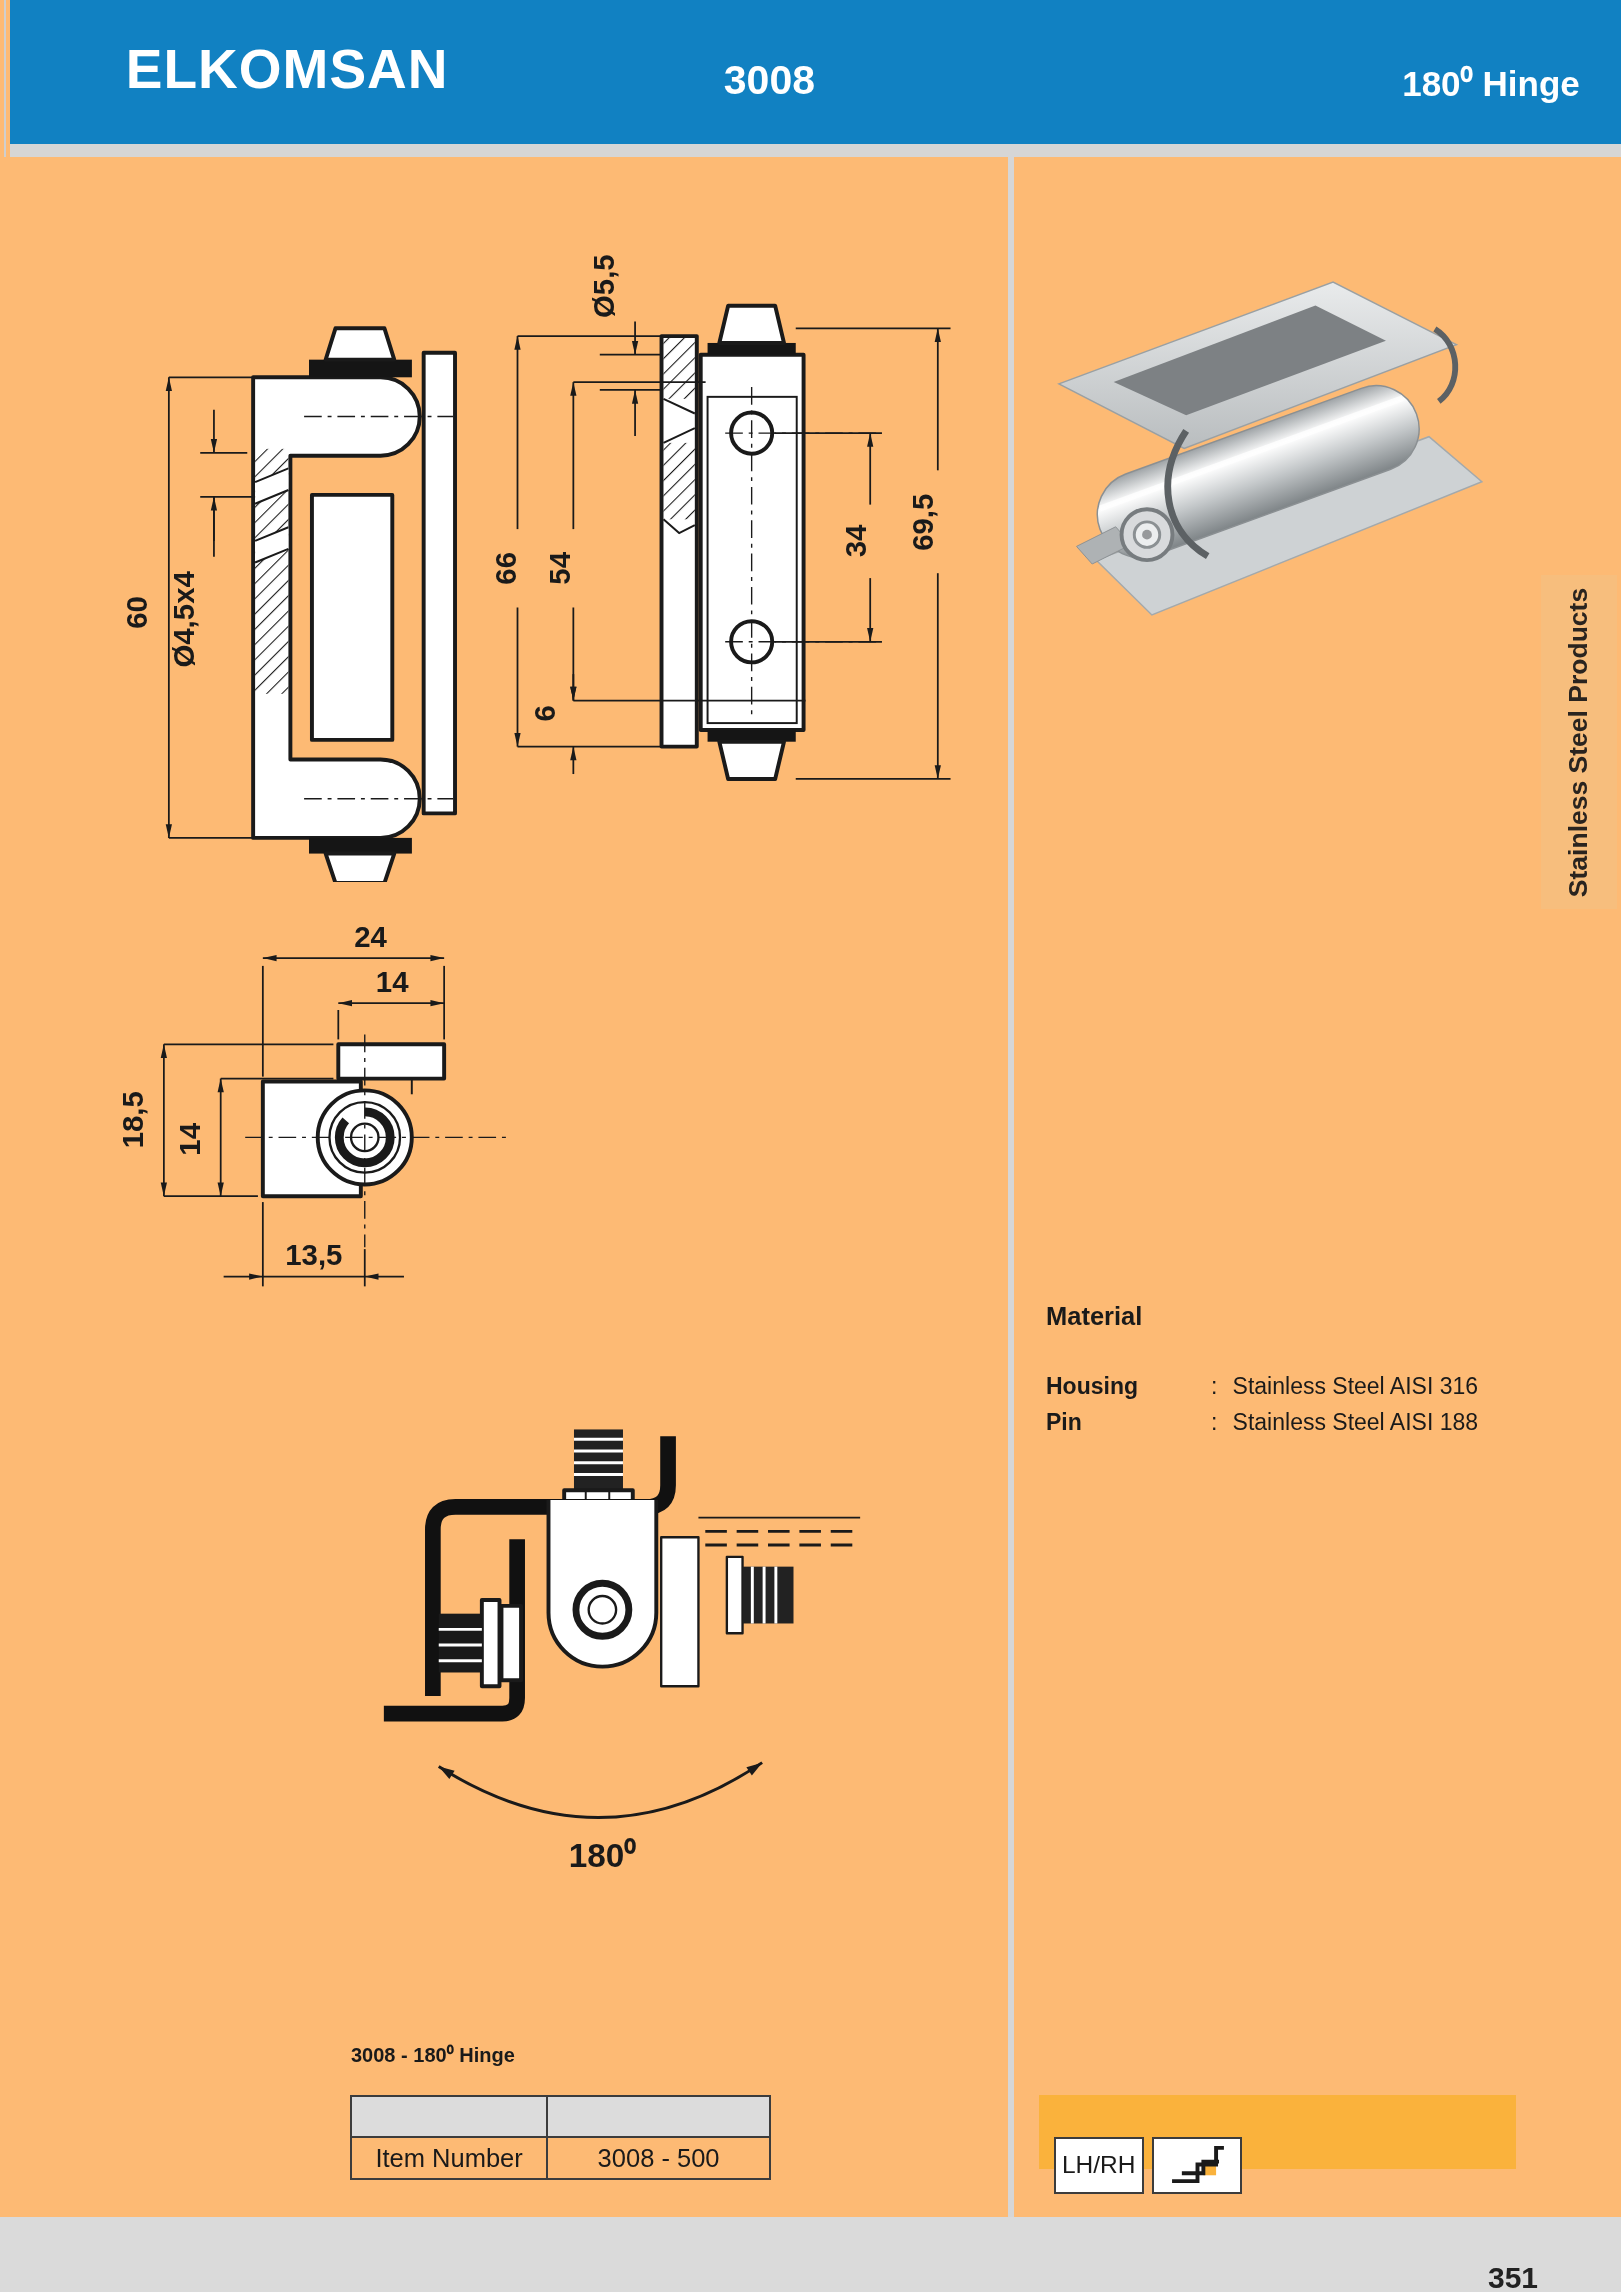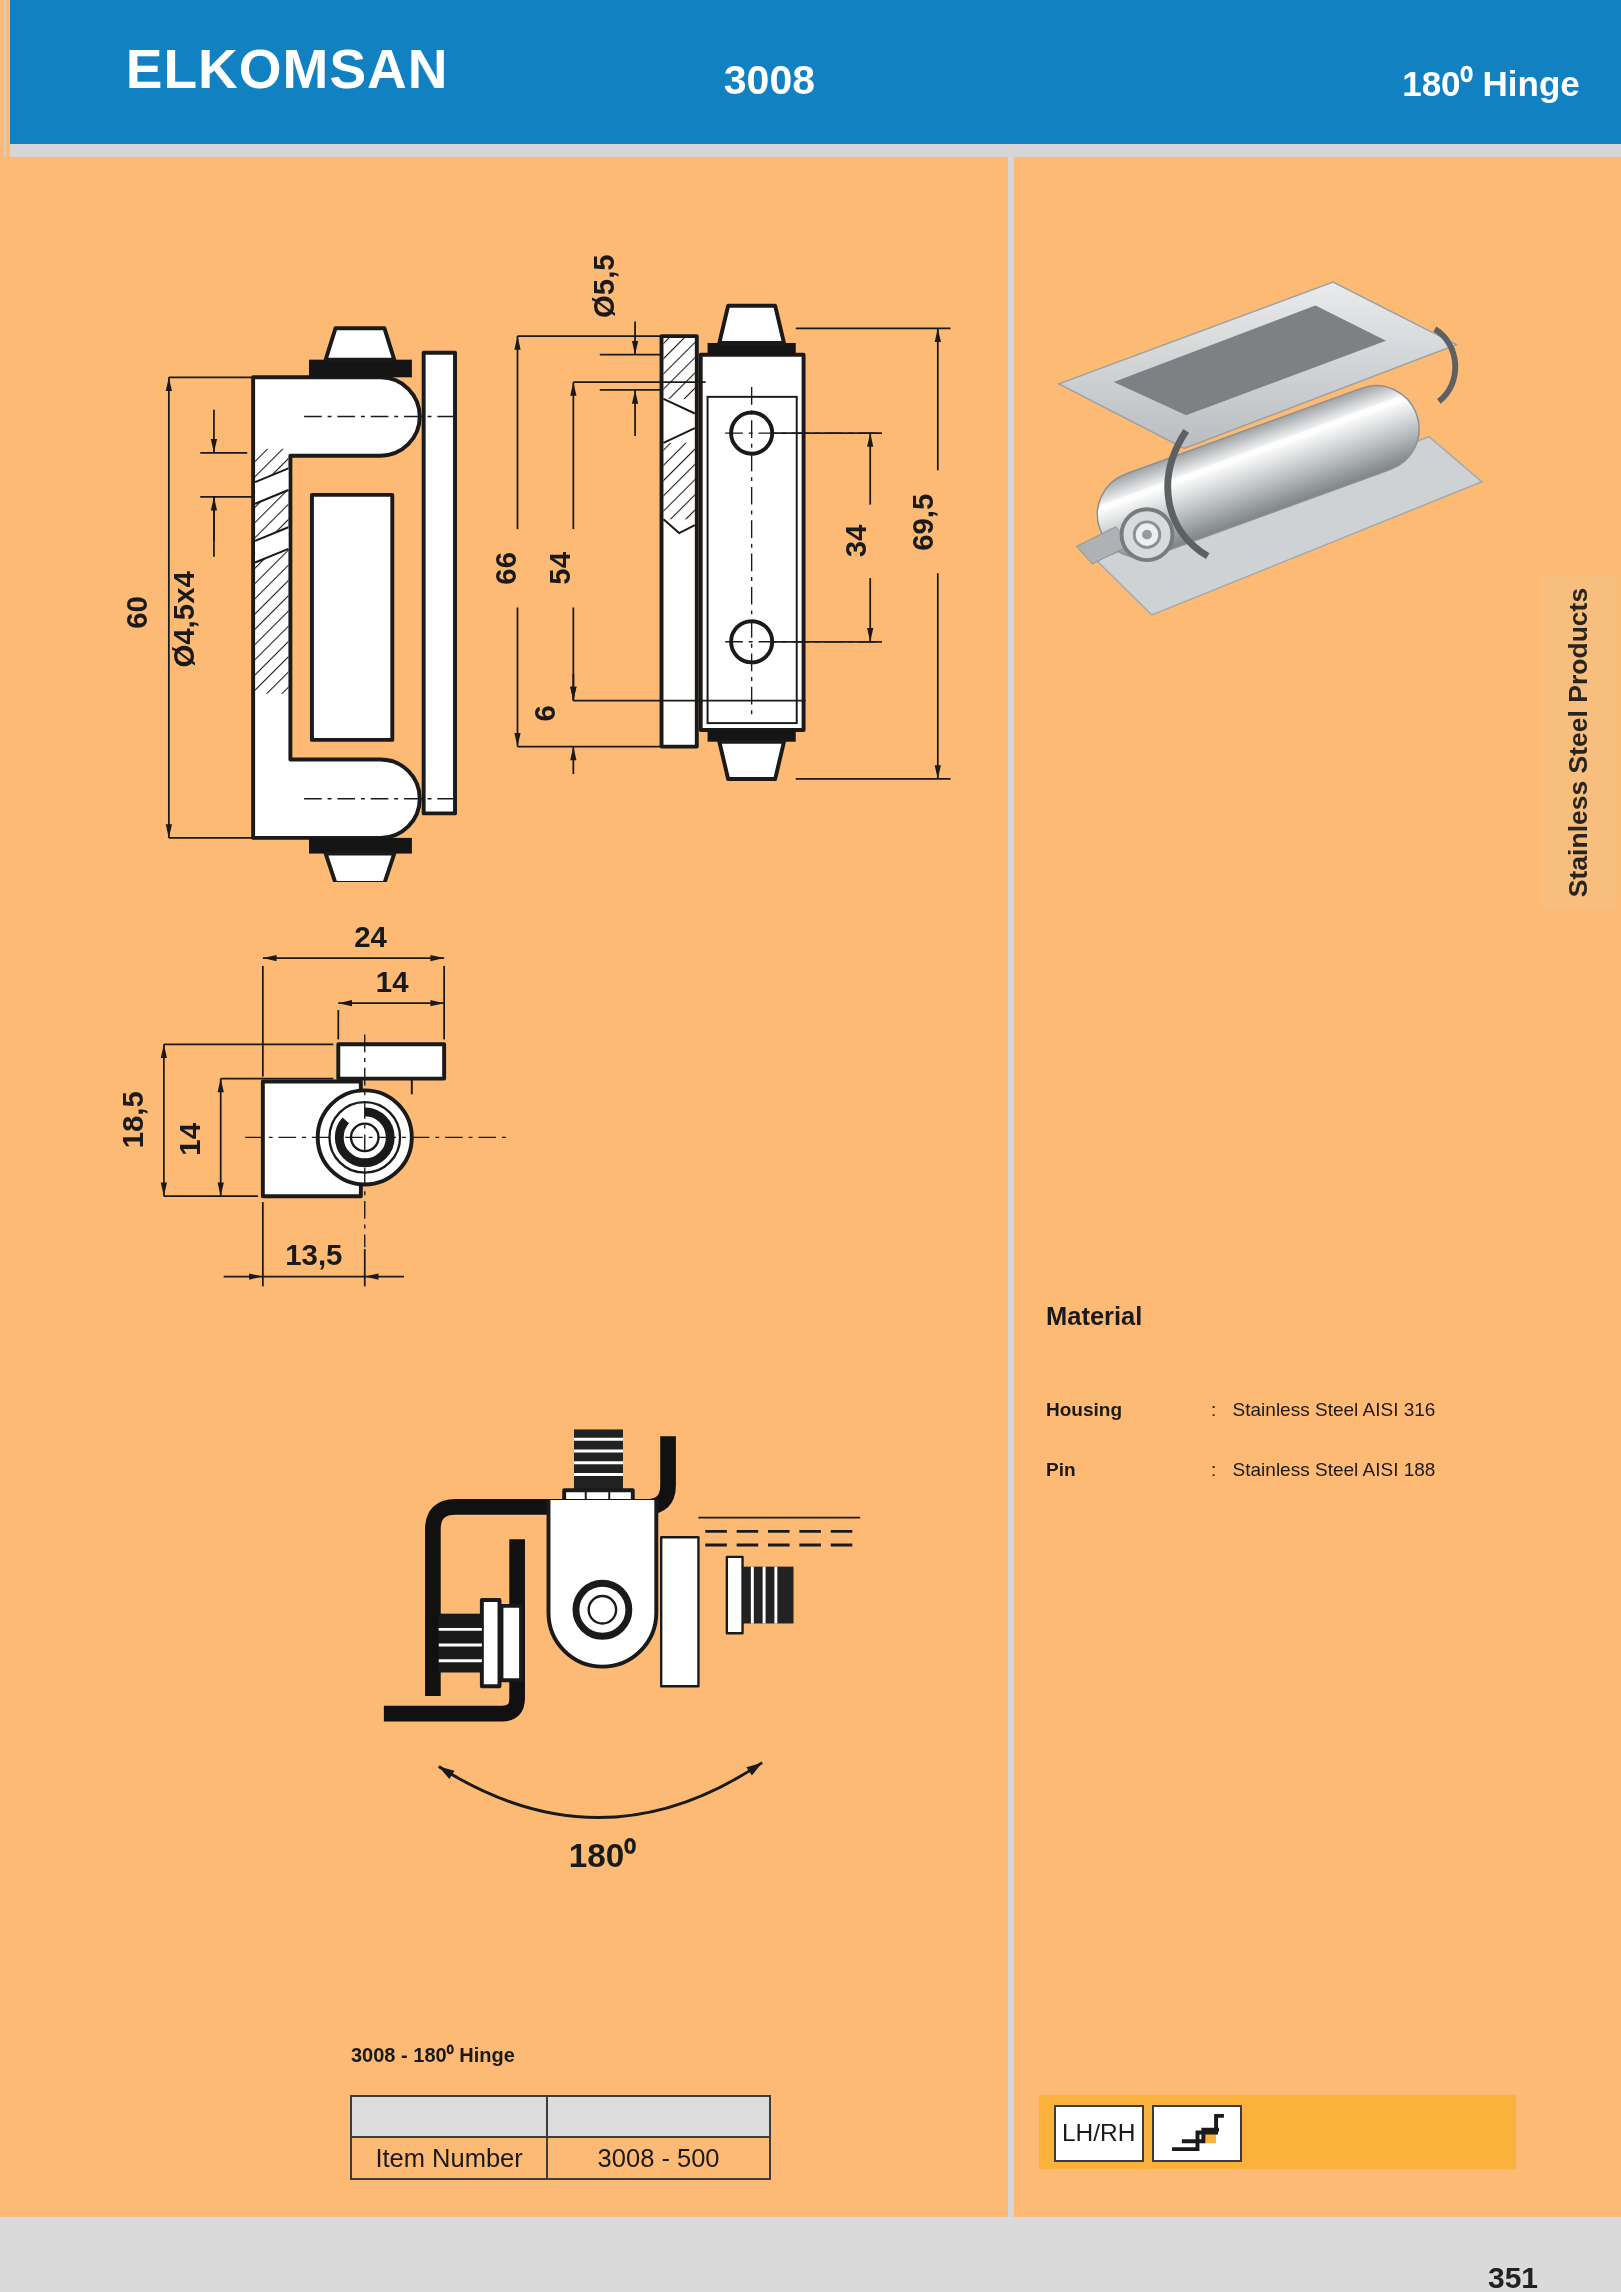--- a/index.html
+++ b/index.html
@@ -20,32 +20,32 @@
   .blk{fill:#151515;stroke:none;}
   .dl{stroke:#1a1a1a;stroke-width:1.8;fill:none;}
   .cl{stroke:#1a1a1a;stroke-width:1.4;fill:none;stroke-dasharray:18 6 4 6;}
   .thk{stroke:#111;stroke-width:16;fill:none;stroke-linejoin:round;}
   .thn{stroke:#1a1a1a;stroke-width:2;fill:none;}
   .dsh{stroke:#1a1a1a;stroke-width:3;fill:none;stroke-dasharray:22 10;}
   text.dim{fill:#1a1a1a;font-family:"Liberation Sans",sans-serif;font-size:30px;font-weight:700;}
   text.dim4{fill:#1a1a1a;font-family:"Liberation Sans",sans-serif;font-size:34px;font-weight:700;}
   
   .mat-title{font-size:25.5px;font-weight:bold;}
-  .mat-row{font-size:19px;line-height:36px;display:flex;margin-top:24px;}
+  .mat-row{font-size:23px;line-height:36px;display:flex;}
   .mat-label{font-weight:bold;width:165px;}
   .mat-sep{width:21.6px;}
   
   .ord-title{font-size:20px;font-weight:bold;}
   table.ord{border-collapse:collapse;width:421px;}
   table.ord td{border:2px solid #3c3c3c;font-size:25.5px;text-align:center;height:38px;}
   table.ord tr.h td{background:#DCDCDC;height:37px;}
   
   .badgebar{background:#FAB23C;}
   .badgebox{position:absolute;background:#fff;border:2px solid #3c3c3c;width:86px;height:53px;
-            display:flex;align-items:center;justify-content:center;}
+            display:flex;align-items:center;justify-content:center;margin-top:32px;}
   .badgebox span{font-size:24.5px;color:#1a1a1a;}
   
   .foot{background:#DADADA;}
   .pageno{font-size:30px;font-weight:bold;color:#222;margin-top:32px;}
 </style>
 </head>
 <body>
 
 <div id="page">
 

